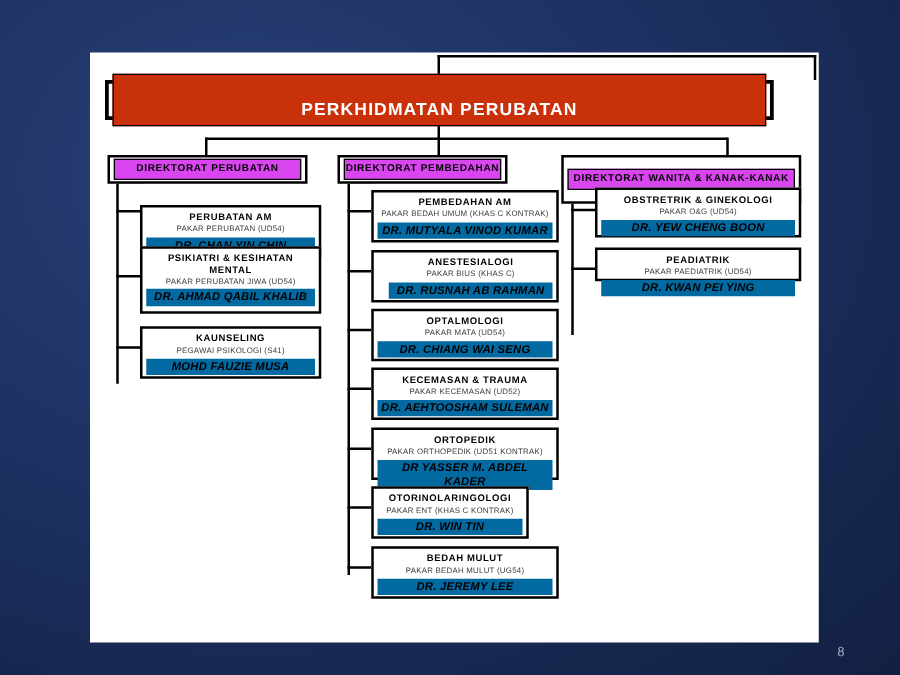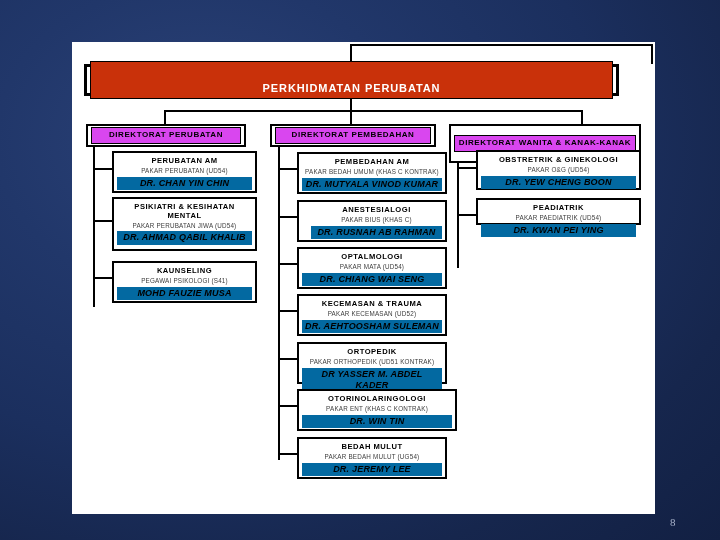--- a/index.html
+++ b/index.html
@@ -66,21 +66,21 @@
   .node-root {
     border: 3px solid #000000;
     padding: 3px;
     background: #ffffff;
   }
   .node-root .root-fill {
     background: #c9310a;
     border: 1px solid #000000;
     color: #ffffff;
     font-weight: bold;
-    font-size: 11px;
+    font-size: 14px;
     letter-spacing: 0.9px;
     padding: 20px 0 4px 0;
     line-height: 1.1;
   }
 
   
   .node-dir {
     border: 2px solid #000000;
     padding: 3px;
     background: #ffffff;
@@ -169,29 +169,29 @@
     <div class="conn conn-h" style="left:385px; top:172px; width:19px;"></div>
 
     <div class="node node-root" style="left:12px; top:22px; width:535px; height:32px;">
       <div class="root-fill">PERKHIDMATAN PERUBATAN</div>
     </div>
 
     <div class="node node-dir" style="left:14px; top:82px; width:160px; height:23px;">
       <div class="dir-fill">DIREKTORAT PERUBATAN</div>
     </div>
 
-    <div class="node node-dir" style="left:198px; top:82px; width:166px; height:23px;">
+    <div class="node node-dir" style="left:198px; top:82px; width:136px; height:23px;">
       <div class="dir-fill">DIREKTORAT PEMBEDAHAN</div>
     </div>
 
     <div class="node node-dir" style="left:377px; top:82px; width:192px; height:39px;">
       <div class="dir-fill">DIREKTORAT WANITA &amp; KANAK-KANAK</div>
     </div>
 
-    <div class="node node-unit" style="left:40px; top:109px; width:145px; height:42px;">
+    <div class="node node-unit" style="left:40px; top:122px; width:145px; height:42px;">
       <div class="unit-title">PERUBATAN AM</div>
       <div class="unit-grade">PAKAR PERUBATAN (UD54)</div>
       <div class="unit-name">DR. CHAN YIN CHIN</div>
     </div>
 
     <div class="node node-unit" style="left:40px; top:155px; width:145px; height:54px;">
       <div class="unit-title">PSIKIATRI &amp; KESIHATAN MENTAL</div>
       <div class="unit-grade">PAKAR PERUBATAN JIWA (UD54)</div>
       <div class="unit-name">DR. AHMAD QABIL KHALIB</div>
     </div>
@@ -225,21 +225,21 @@
       <div class="unit-grade">PAKAR KECEMASAN (UD52)</div>
       <div class="unit-name">DR. AEHTOOSHAM SULEMAN</div>
     </div>
 
     <div class="node node-unit" style="left:225px; top:300px; width:150px; height:42px;">
       <div class="unit-title">ORTOPEDIK</div>
       <div class="unit-grade">PAKAR ORTHOPEDIK (UD51 KONTRAK)</div>
       <div class="unit-name">DR YASSER M. ABDEL KADER</div>
     </div>
 
-    <div class="node node-unit" style="left:225px; top:347px; width:160px; height:42px;">
+    <div class="node node-unit" style="left:225px; top:347px; width:126px; height:42px;">
       <div class="unit-title">OTORINOLARINGOLOGI</div>
       <div class="unit-grade">PAKAR ENT (KHAS C KONTRAK)</div>
       <div class="unit-name">DR. WIN TIN</div>
     </div>
 
     <div class="node node-unit" style="left:225px; top:395px; width:150px; height:42px;">
       <div class="unit-title">BEDAH MULUT</div>
       <div class="unit-grade">PAKAR BEDAH MULUT (UG54)</div>
       <div class="unit-name">DR. JEREMY LEE</div>
     </div>

